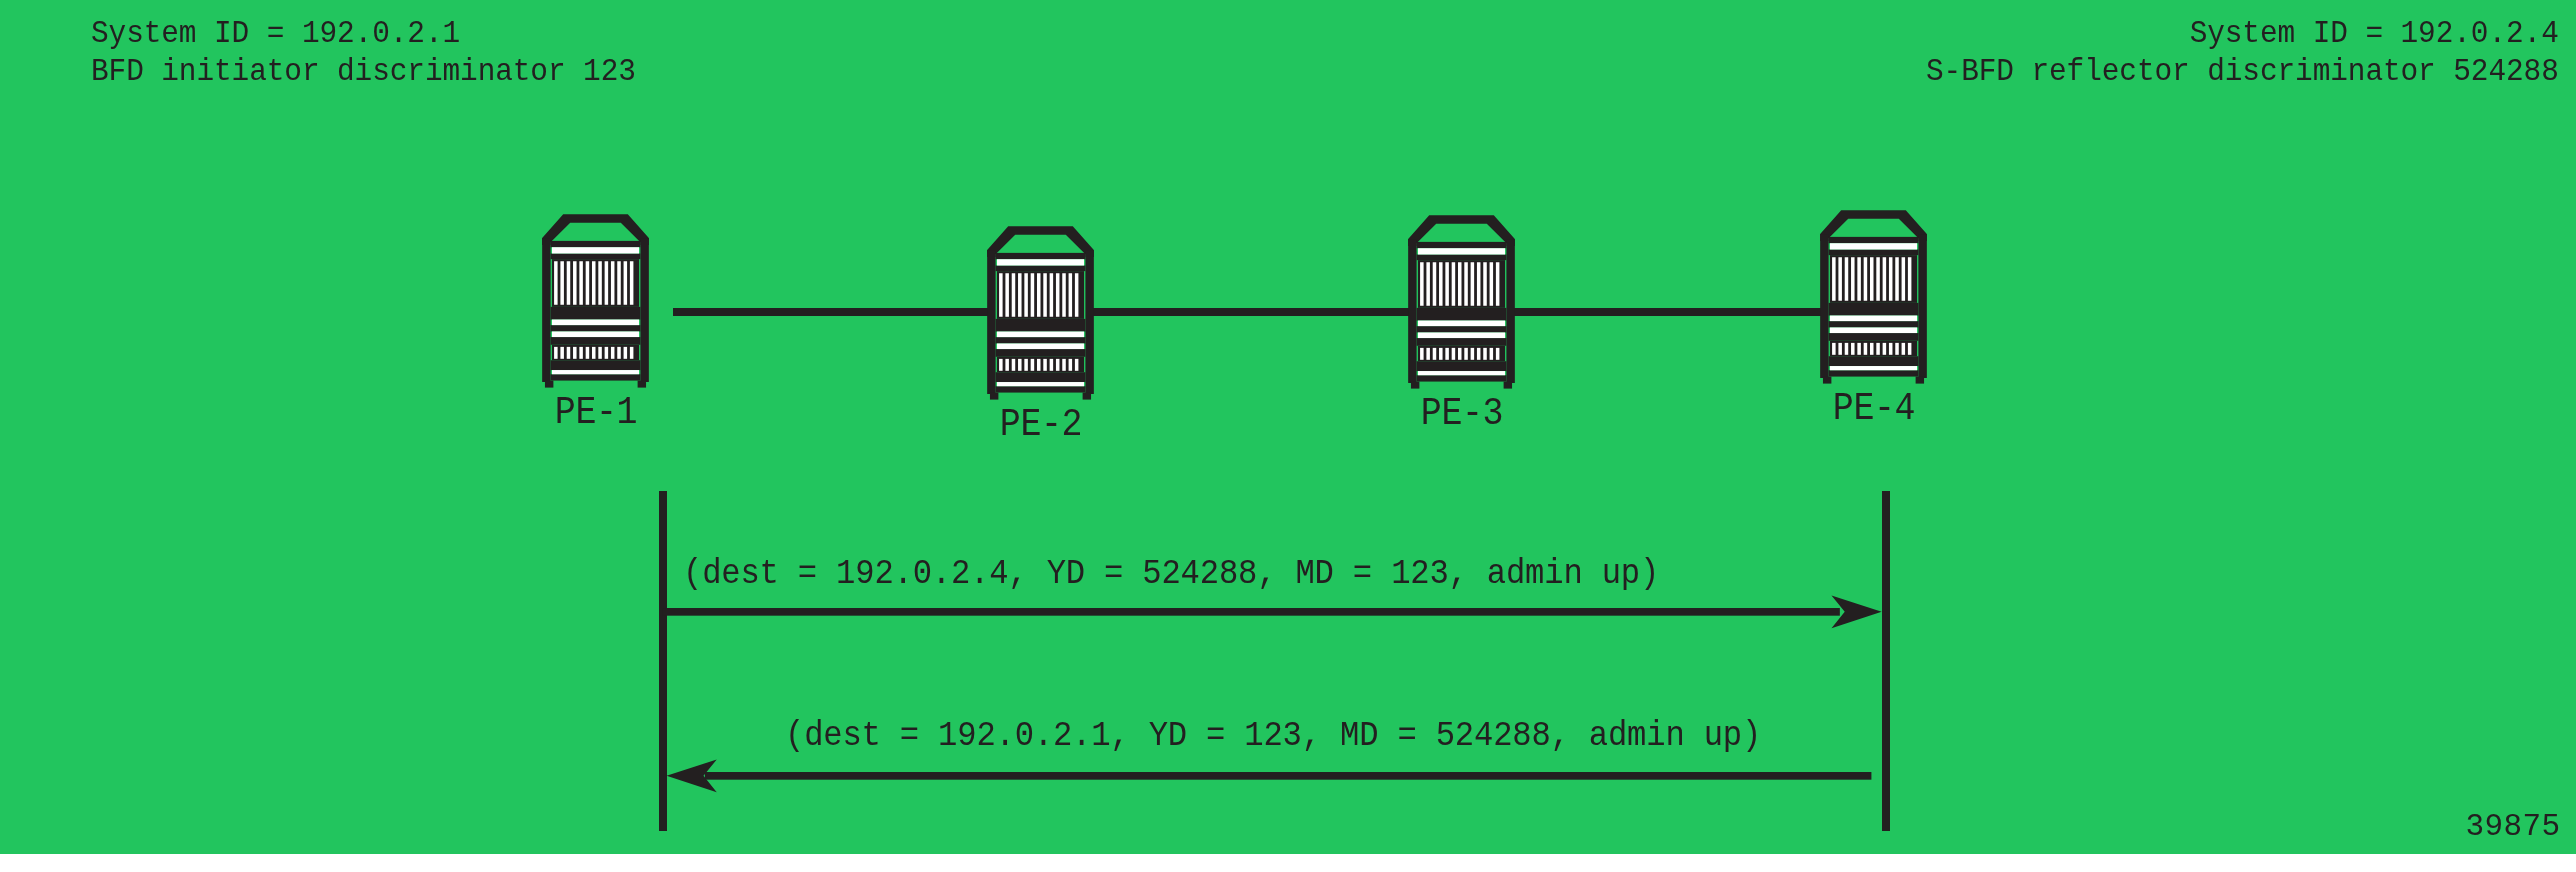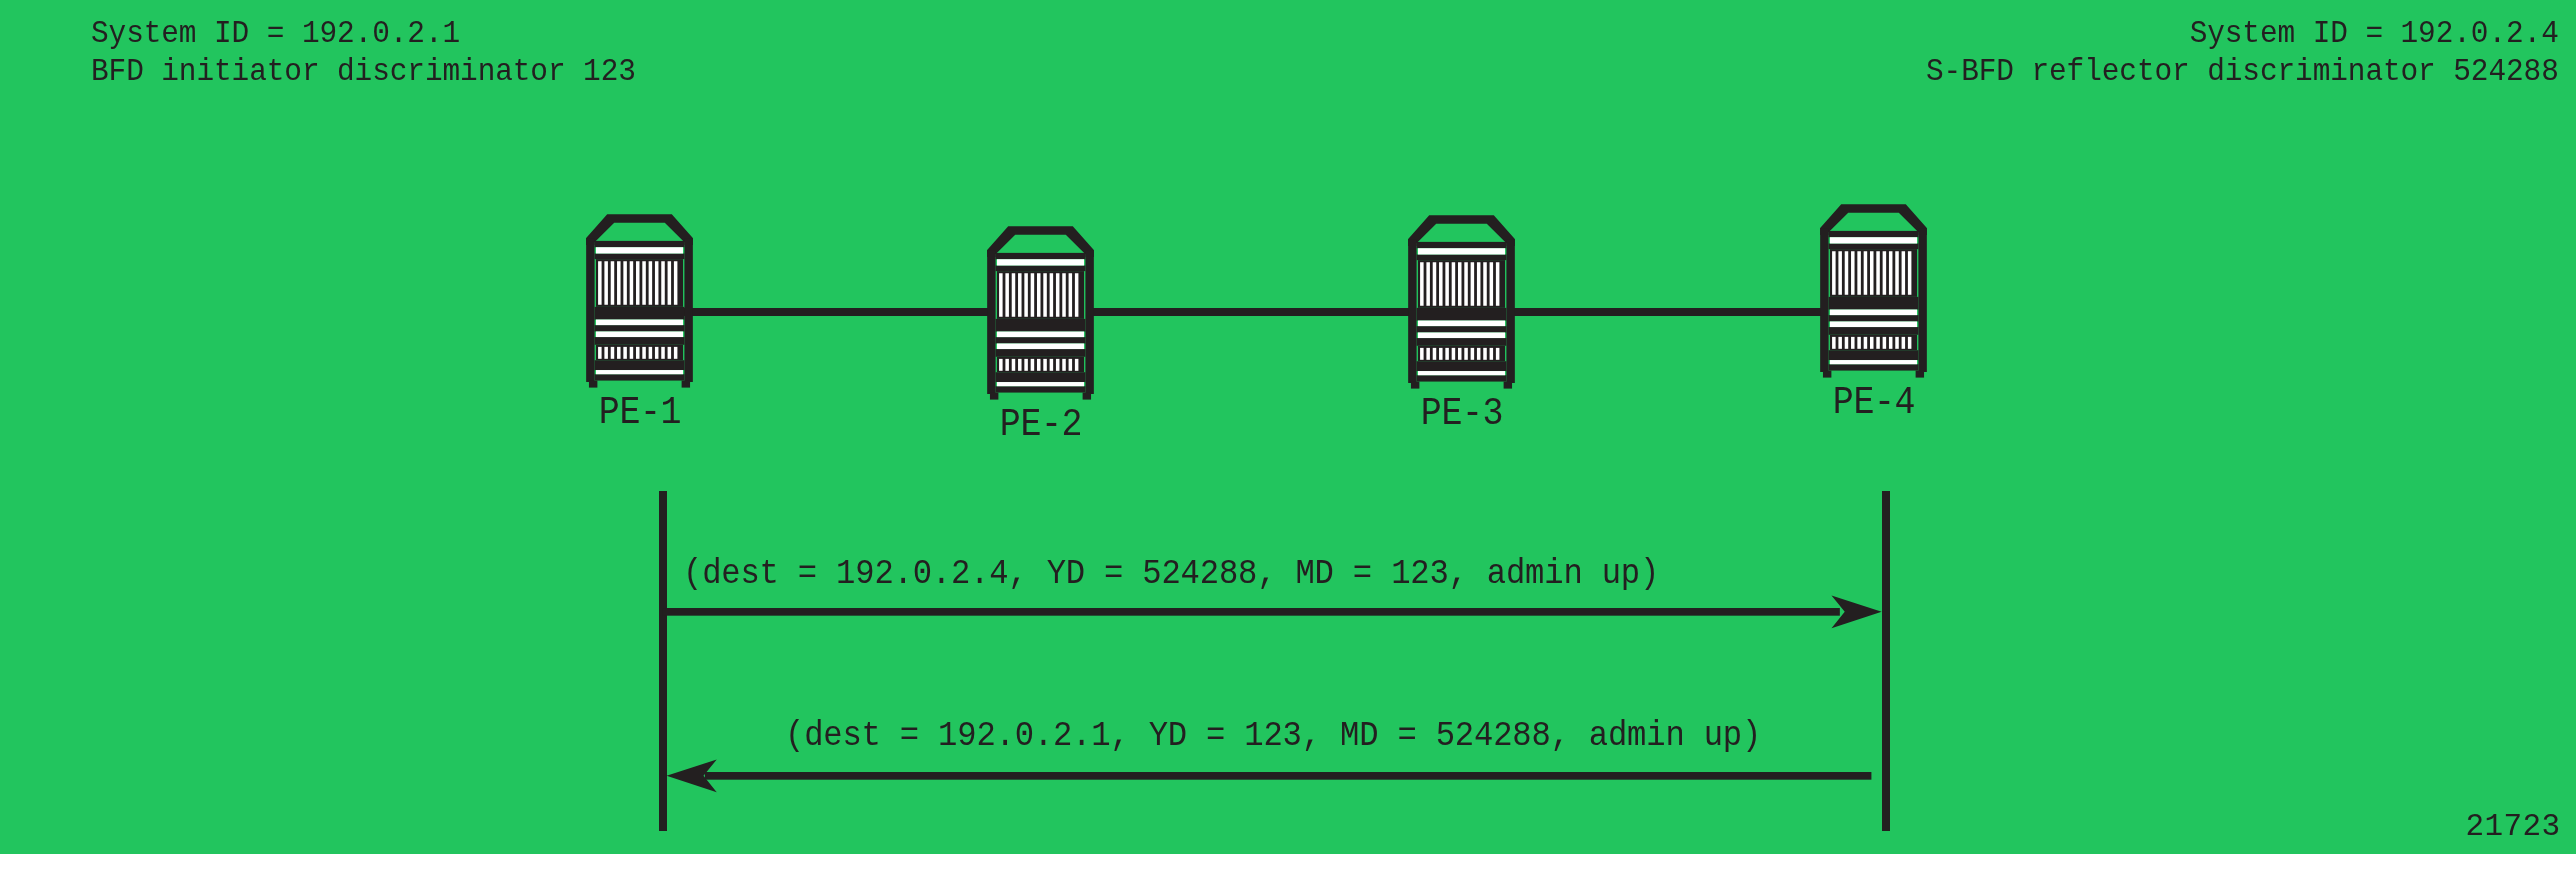--- a/index.html
+++ b/index.html
@@ -108,21 +108,21 @@
 
   <div class="note" id="note-right">
     <span class="line">System ID = 192.0.2.4</span>
     <span class="line">S-BFD reflector discriminator 524288</span>
   </div>
 
   <div class="trunk" style="left:673px; top:308px; width:322px;"></div>
   <div class="trunk" style="left:1086px; top:308px; width:329px;"></div>
   <div class="trunk" style="left:1507px; top:308px; width:321px;"></div>
 
-  <div class="router" style="left:586px; top:210px;text-align:right;">
+  <div class="router" style="left:542px; top:210px;text-align:right;">
     <svg class="router-svg" viewBox="0 0 152 255">
       <g fill="#231f20">
 
         <polygon points="30,6 122,6 152,40 152,50 140,50 140,46 112,18 40,18 12,46 12,50 0,50 0,40"></polygon>
 
         <rect x="0" y="40" width="12" height="205"></rect>
         <rect x="140" y="40" width="12" height="205"></rect>
 
         <rect x="12" y="44" width="128" height="9"></rect>
         <rect x="12" y="62" width="128" height="8"></rect>
@@ -283,21 +283,21 @@
         <rect x="125" y="195" width="5" height="17"></rect>
         <rect x="14" y="53" width="124" height="9"></rect>
           <rect x="14" y="156" width="124" height="8"></rect>
         <rect x="14" y="173" width="124" height="8"></rect>
           <rect x="14" y="228" width="124" height="6"></rect>
       </g>
     </svg>
     <div class="router-label">PE-3</div>
   </div>
 
-  <div class="router" style="left:1820px; top:200px;">
+  <div class="router" style="left:1820px; top:206px;">
     <svg class="router-svg" viewBox="0 0 152 255">
       <g fill="#231f20">
         <polygon points="30,6 122,6 152,40 152,50 140,50 140,46 112,18 40,18 12,46 12,50 0,50 0,40"></polygon>
         <rect x="0" y="40" width="12" height="205"></rect>
           <rect x="140" y="40" width="12" height="205"></rect>
         <rect x="12" y="44" width="128" height="9"></rect>
           <rect x="12" y="62" width="128" height="8"></rect>
         <rect x="14" y="70" width="124" height="68"></rect>
         <rect x="12" y="138" width="128" height="18"></rect>
           <rect x="12" y="164" width="128" height="9"></rect>
@@ -356,16 +356,16 @@
   <div class="msg-label" style="left:683px; top:554px;">(dest = 192.0.2.4, YD = 524288, MD = 123, admin up)</div>
 
   <div class="msg" style="left:652px; top:756px;">
     <svg class="msg-svg" width="1234" height="39" viewBox="0 0 1760 56">
       <rect x="70" y="23" width="1675" height="11" fill="#231f20"></rect>
       <path d="M 87 5 L 15 28.5 L 87 52 L 68 28.5 Z" fill="#231f20"></path>
     </svg>
   </div>
   <div class="msg-label" style="left:785px; top:716px;">(dest = 192.0.2.1, YD = 123, MD = 524288, admin up)</div>
 
-  <div id="figure-number">21723</div>
+  <div id="figure-number">39875</div>
 
 </div>
 
 
 </body></html>

